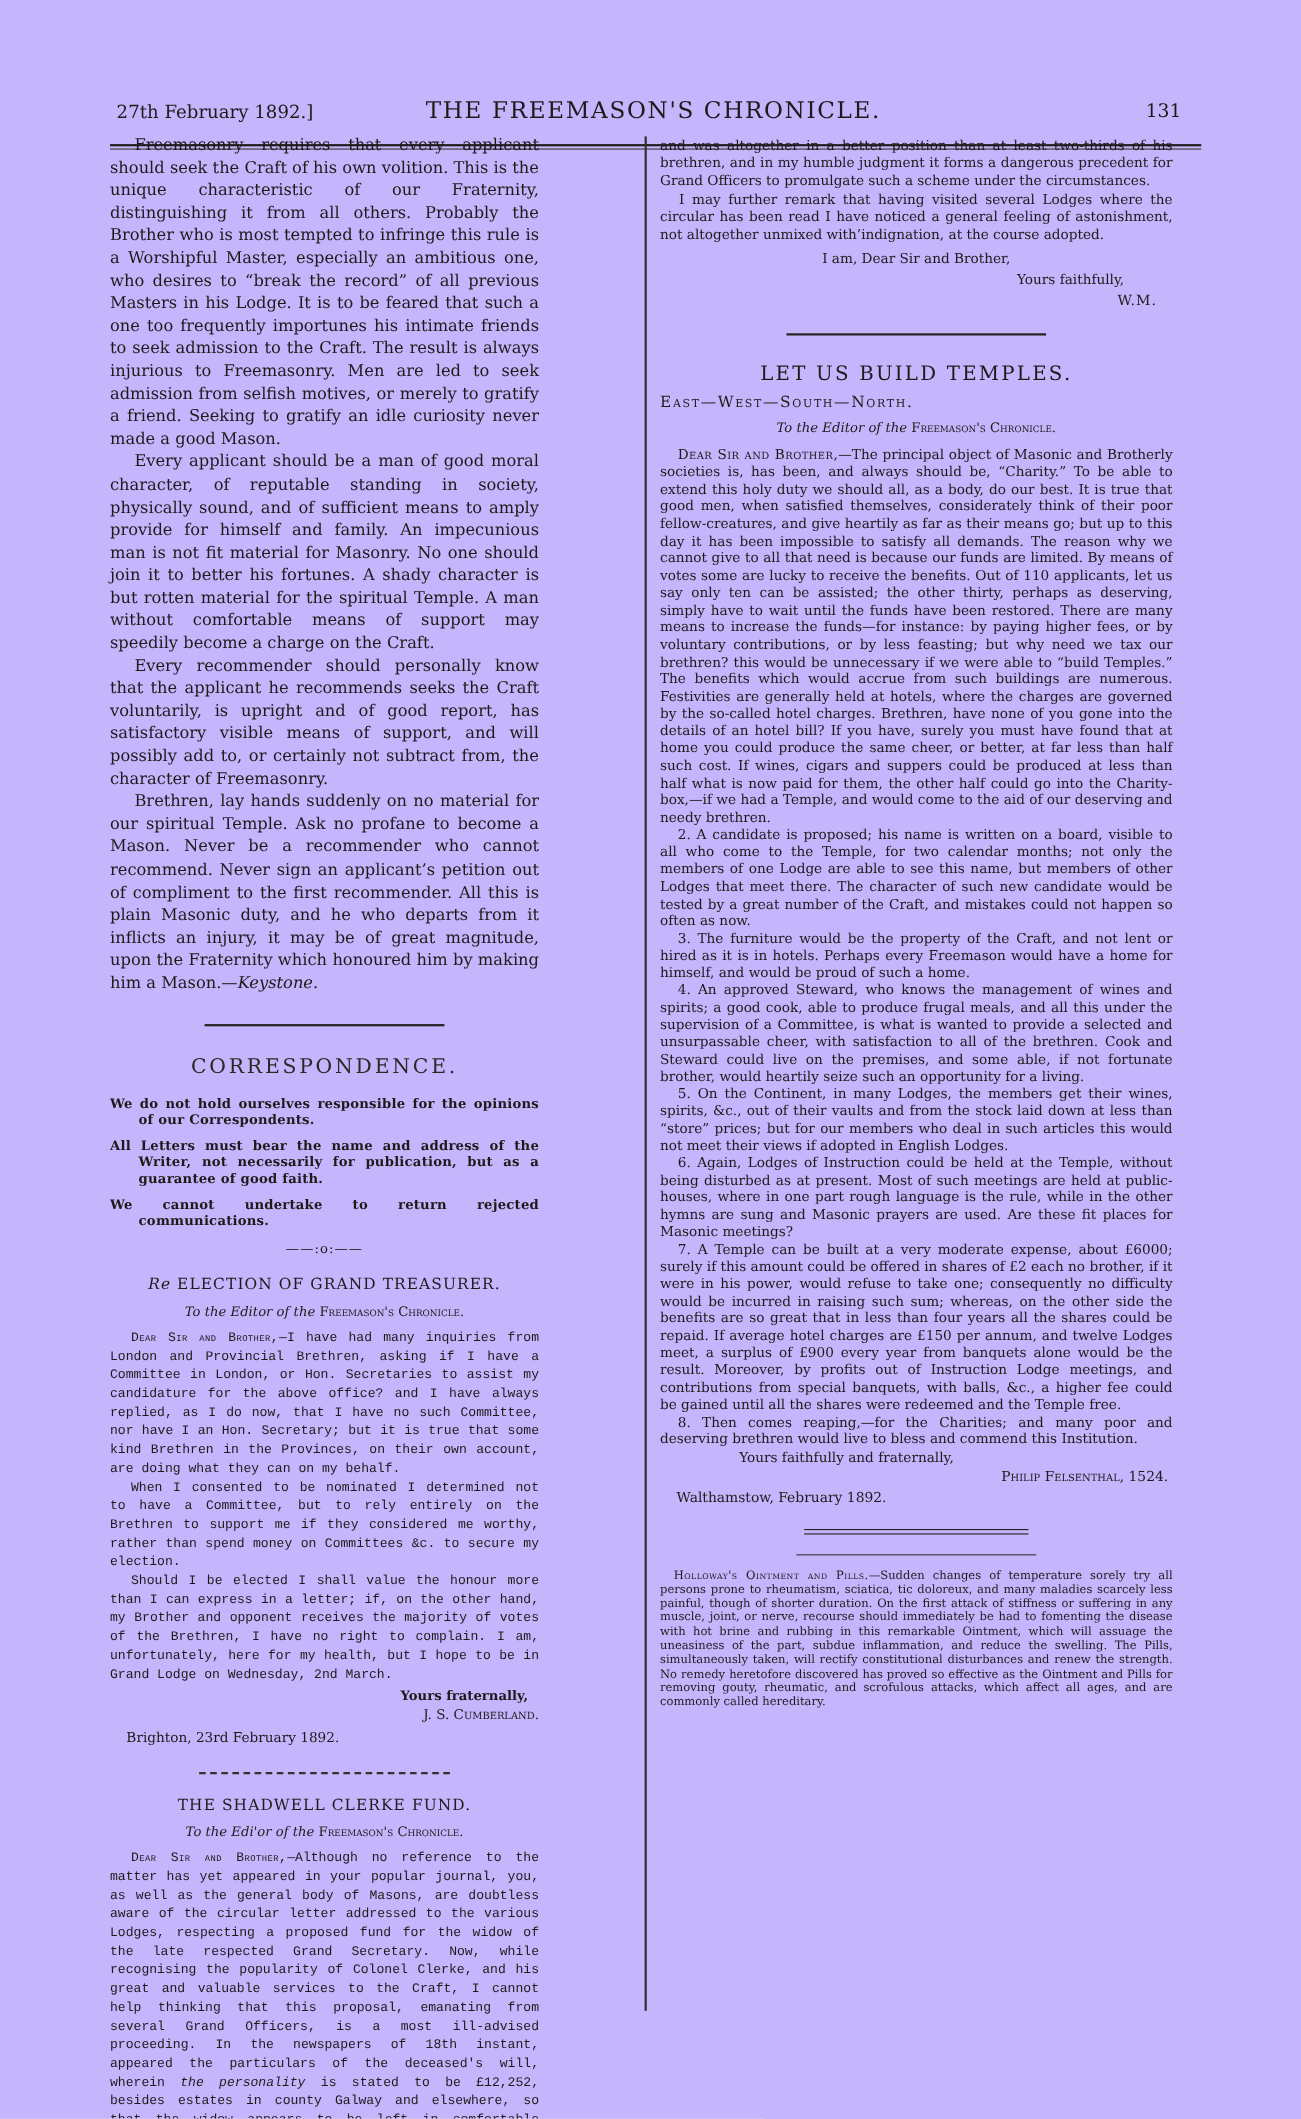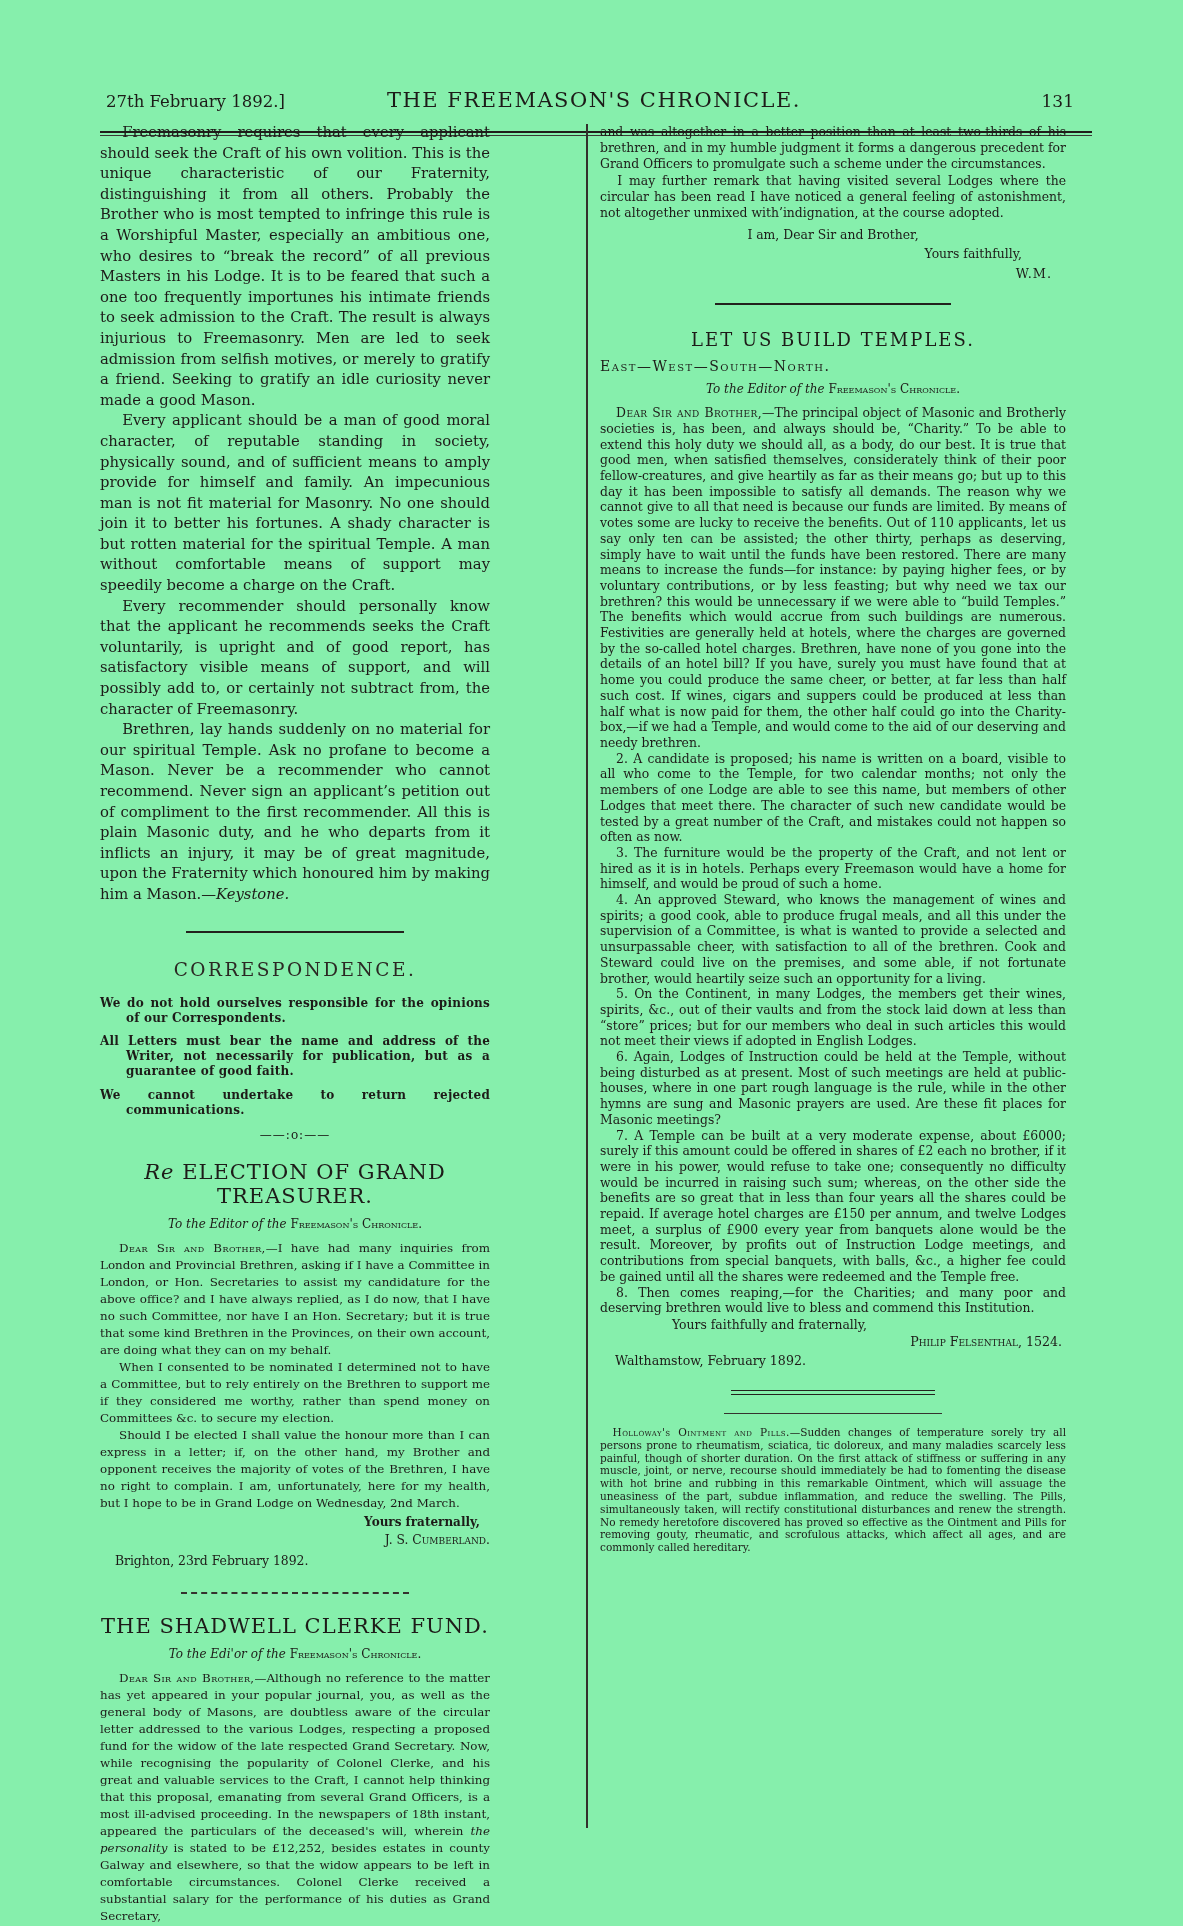--- a/index.html
+++ b/index.html
@@ -2,21 +2,21 @@
 <html><head>
 <meta charset="utf-8">
 <style>
   html,body{margin:0;padding:0;}
   body{
     width:1183px;height:1926px;
     background:#efeeea;
     font-family:"DejaVu Serif","Liberation Serif",serif;
     color:#1d1b18;
   }
-  .page{position:relative;width:1183px;height:1926px;background:#86efac;overflow:hidden;}
+  .page{position:relative;width:1183px;height:1926px;background:#c4b5fd;overflow:hidden;}
 
   
   .masthead{position:absolute;left:100px;top:88px;width:988px;height:30px;}
   .mh-date{position:absolute;left:6px;top:4px;font-size:16.5px;}
   .mh-title{position:absolute;left:0;right:0;top:0;text-align:center;font-size:21px;letter-spacing:1.5px;}
   .mh-pageno{position:absolute;right:14px;top:3px;font-size:17px;}
   .masthead-rule{position:absolute;left:100px;top:131px;width:992px;height:2px;
     border-top:2.5px solid #201e1b;border-bottom:1px solid #3a3835;}
 
   
@@ -40,28 +40,28 @@
   .rule-solid{width:236px;border-top:2px solid #23211d;margin:22px auto 24px;}
   .rule-double{width:204px;height:3px;border-top:1.5px solid #23211d;border-bottom:1.5px solid #23211d;margin:22px auto 18px;}
   .rule-thin2{width:218px;border-top:1.5px solid #35322e;margin:18px auto 12px;}
   .ornament{text-align:center;font-size:12px;letter-spacing:1px;margin:10px 0 18px;}
 
   
   .corr-title{margin:0 0 16px;text-align:center;font-size:18.5px;font-weight:normal;letter-spacing:2.5px;color:#2b2823;}
   .notices p{font-size:12px;line-height:15.2px;font-weight:bold;text-align:justify;
     padding-left:26px;text-indent:-26px;margin:0 0 8px;letter-spacing:.2px;}
 
-  .letter-title{margin:0 0 9px;text-align:center;font-size:21px;font-weight:normal;letter-spacing:1px;}
+  .letter-title{margin:0 0 9px;text-align:center;font-size:14px;font-weight:normal;letter-spacing:1px;}
   .editor-line{margin:0 0 9px;text-align:center;font-size:12px;font-style:italic;}
   .editor-line .sc{font-style:normal;}
   .sc{font-variant:small-caps;}
   .lead{font-variant:small-caps;letter-spacing:.4px;}
 
   
-  .col-left .lp{font-size:11.9px;line-height:17px;text-align:justify;text-indent:1.6em;}
+  .col-left .lp{font-size:11.9px;line-height:17px;text-align:justify;text-indent:1.6em;font-family:Liberation Mono, monospace;}
   .col-left .valediction{text-align:right;font-size:12px;margin:3px 10px 0 0;font-weight:bold;}
   .col-left .signature{text-align:right;font-size:12.3px;margin:4px 0 0;}
   .col-left .place{font-size:12.4px;text-indent:1.2em;margin:6px 0 0;}
 
   
   .col-right .lp{font-size:12.4px;line-height:16.2px;text-align:justify;text-indent:1.4em;}
   .col-right .lp.noindent{text-indent:0;}
   .closing-center{text-align:center;font-size:12.4px;margin:6px 0 0;}
   .col-right .valediction{text-align:right;font-size:12.4px;margin:4px 44px 0 0;}
   .signature-wm{text-align:right;font-size:12.8px;letter-spacing:1px;margin:5px 14px 0 0;}

